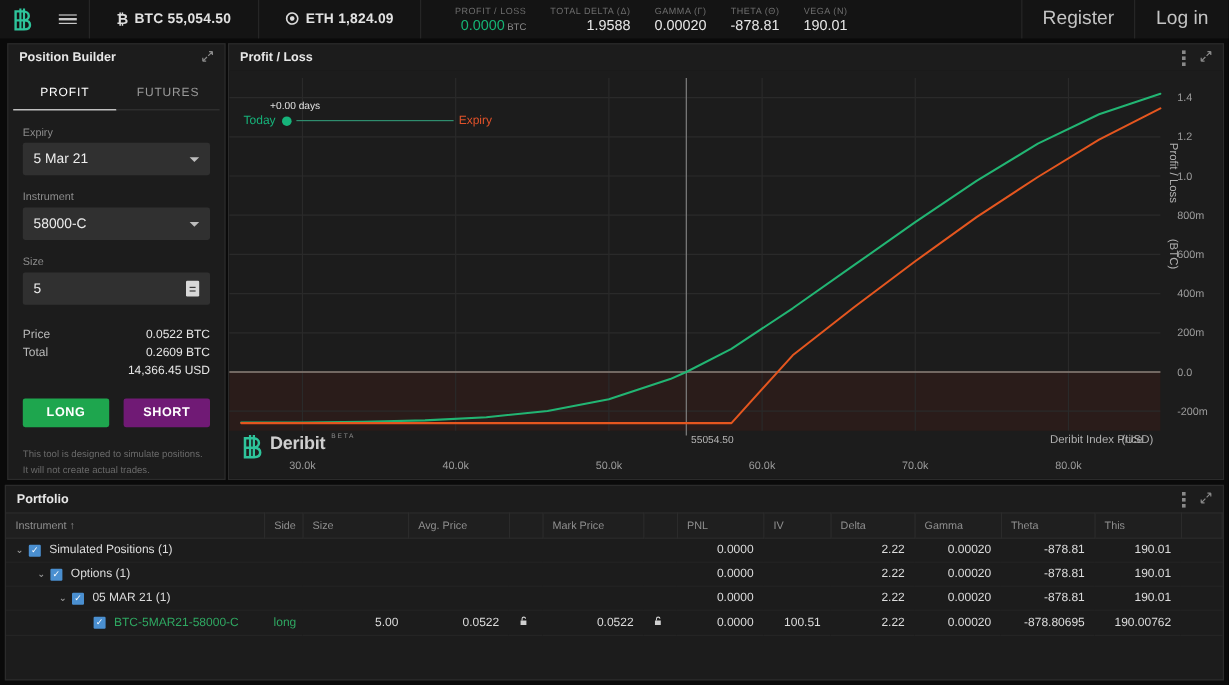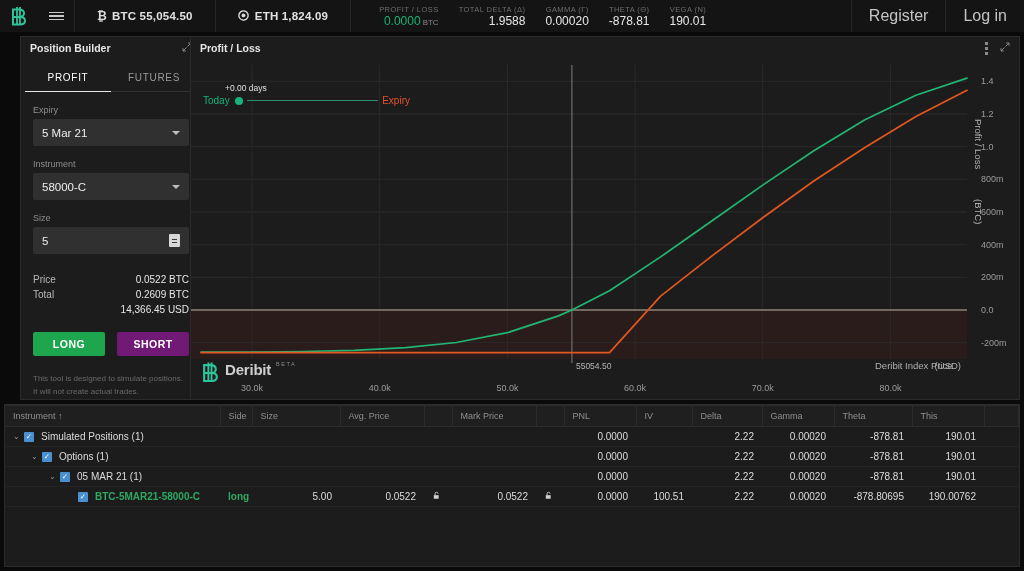--- a/index.html
+++ b/index.html
@@ -47,21 +47,21 @@
   .panel-head {
     height: 22px; display: flex; align-items: center; padding: 0 9px;
     color: #e6e6e6; font-size: 10.5px; font-weight: bold;
   }
   .panel-head .tools { margin-left: auto; display: flex; align-items: center; gap: 12px; }
   .ic { cursor: pointer; opacity: .72; }
   .kebab { display: flex; flex-direction: column; gap: 2px; width: 3px; }
   .kebab i { display: block; width: 3px; height: 3px; background: #b4b4b4; }
 
   
-  #position-builder { left: 20px; top: 36px; width: 182px; height: 364px; }
+  #position-builder { left: 6px; top: 36px; width: 182px; height: 364px; }
   .tabs { display: flex; margin-top: 4px; padding: 0 4px; }
   .tab {
     flex: 1; text-align: center; font-size: 10px; letter-spacing: .7px;
     color: #9a9a9a; padding: 9px 0 8px; cursor: pointer; border-bottom: 1px solid #333;
   }
   .tab.active { color: #fff; border-bottom: 1.5px solid #e8e8e8; }
   .field { padding: 0 12px; margin-top: 13px; }
   .field-label { font-size: 9px; color: #8d8d8d; margin-bottom: 4px; }
   .select, .stepper {
     height: 27px; background: #303030; border-radius: 2px;
@@ -127,21 +127,21 @@
   .tree { display: flex; align-items: center; }
   .chev {
     width: 11px; color: #9a9a9a; font-size: 8px; cursor: pointer; flex: none;
   }
   .cb {
     width: 10px; height: 10px; background: #4a8fd0; border-radius: 1px;
     display: inline-flex; align-items: center; justify-content: center;
     color: #fff; font-size: 8px; line-height: 1; margin-right: 7px; flex: none; cursor: pointer;
   }
   .cb::after { content: "\2713"; font-size: 7.5px; }
-  .green-t { color: #2fa862; font-weight: bold; }
+  .green-t { color: #2fa862; }
   .lock { display: inline-block; width: 9px; height: 9px; }
 </style>
 </head>
 <body>
 
 <div class="app">
 
   <div class="topbar">
     <div class="tb-logo">
       <svg width="18" height="20" viewBox="0 0 18 20">
@@ -338,20 +338,35 @@
           <path d="M7 1v18M10 1v18" stroke="#2ec49b" stroke-width="1.8"></path>
           <path d="M3 3.5h6c3 0 5 1.6 5 3.8S12 11 9 11H3zM3 11h7c3.2 0 5 1.6 5 3.8s-1.8 3.7-5 3.7H3z" fill="none" stroke="#2ec49b" stroke-width="2"></path>
         </svg>
         <span class="name">Deribit</span>
         <span class="beta">BETA</span>
       </div>
     </div>
   </div>
 
   <div class="panel" id="portfolio">
+    <div class="panel-head">
+      <span>Portfolio</span>
+      <div class="tools">
+        <span class="kebab ic">
+            <i></i>
+            <i></i>
+            <i></i>
+          </span>
+        <span class="ic">
+          <svg width="10" height="10" viewBox="0 0 10 10">
+            <path d="M9 1L5.5 4.5M1 9l3.5-3.5M9 1H6.2M9 1v2.8M1 9h2.8M1 9V6.2" stroke="#b4b4b4" stroke-width="1" fill="none"></path>
+          </svg>
+        </span>
+      </div>
+    </div>
     <table>
       <colgroup id="pcols">
           <col style="width: 215px;">
           <col style="width: 32px;">
           <col style="width: 88px;">
           <col style="width: 84px;">
           <col style="width: 28px;">
           <col style="width: 84px;">
           <col style="width: 28px;">
           <col style="width: 72px;">

